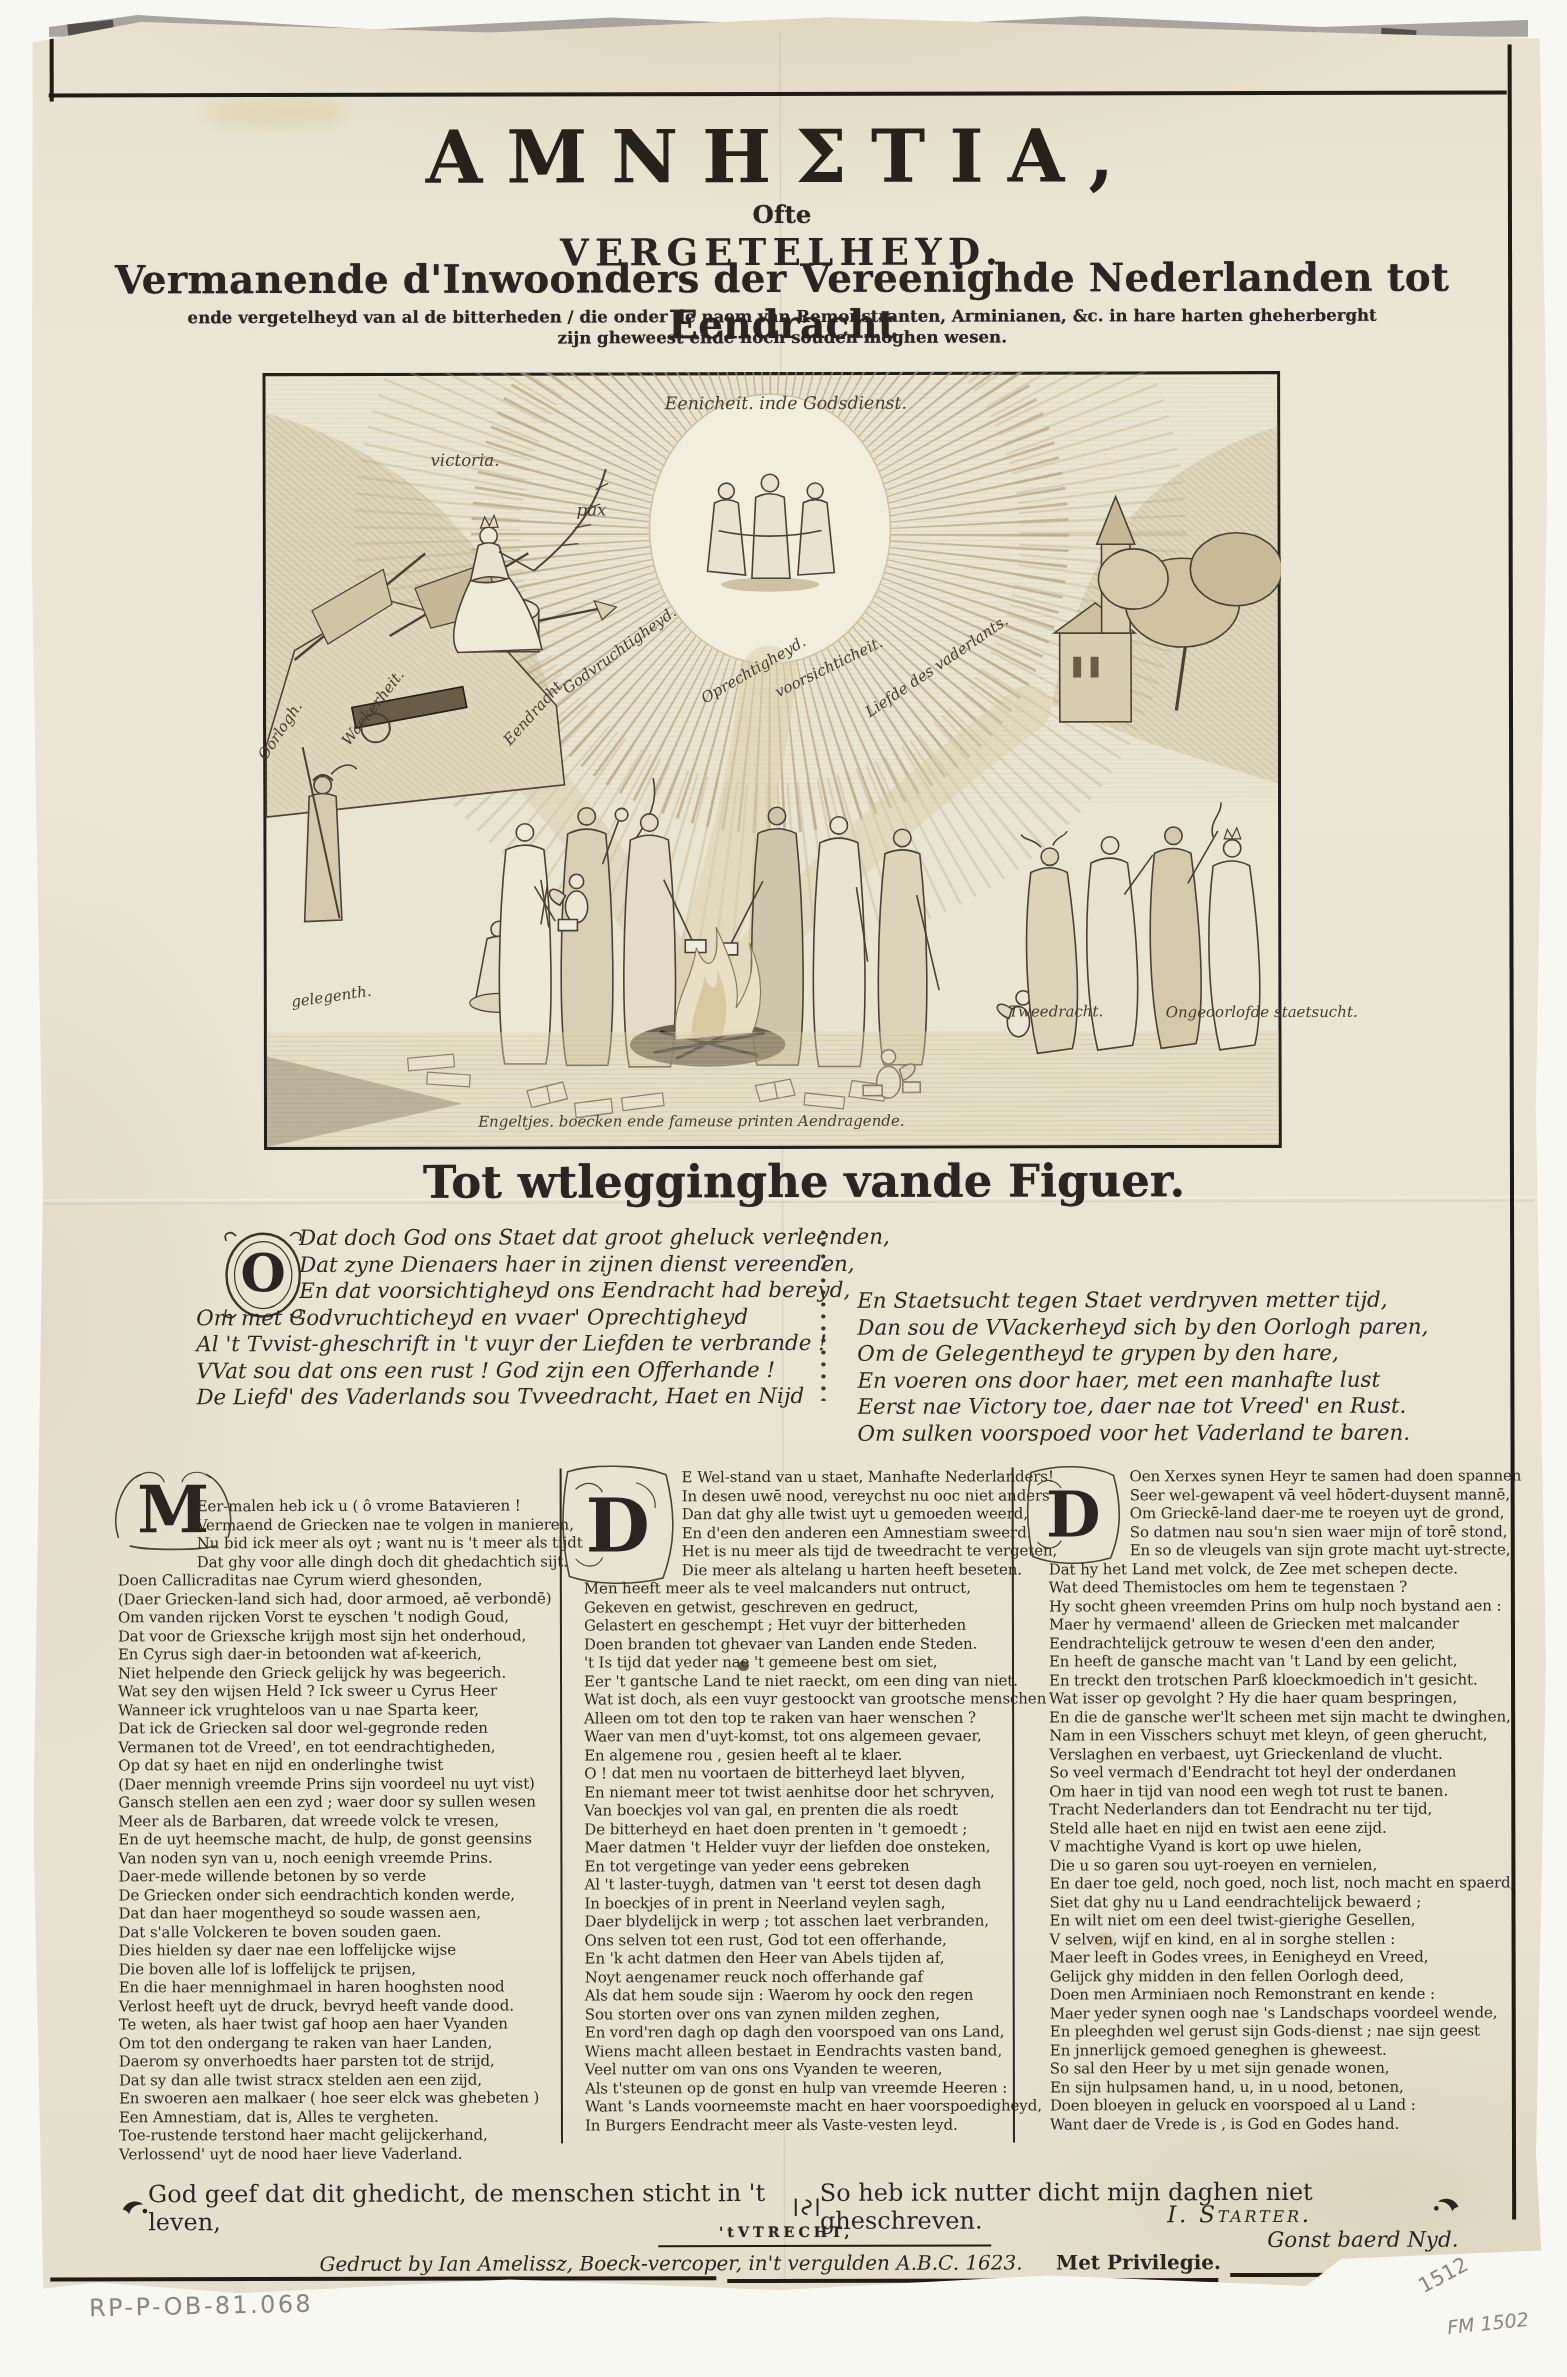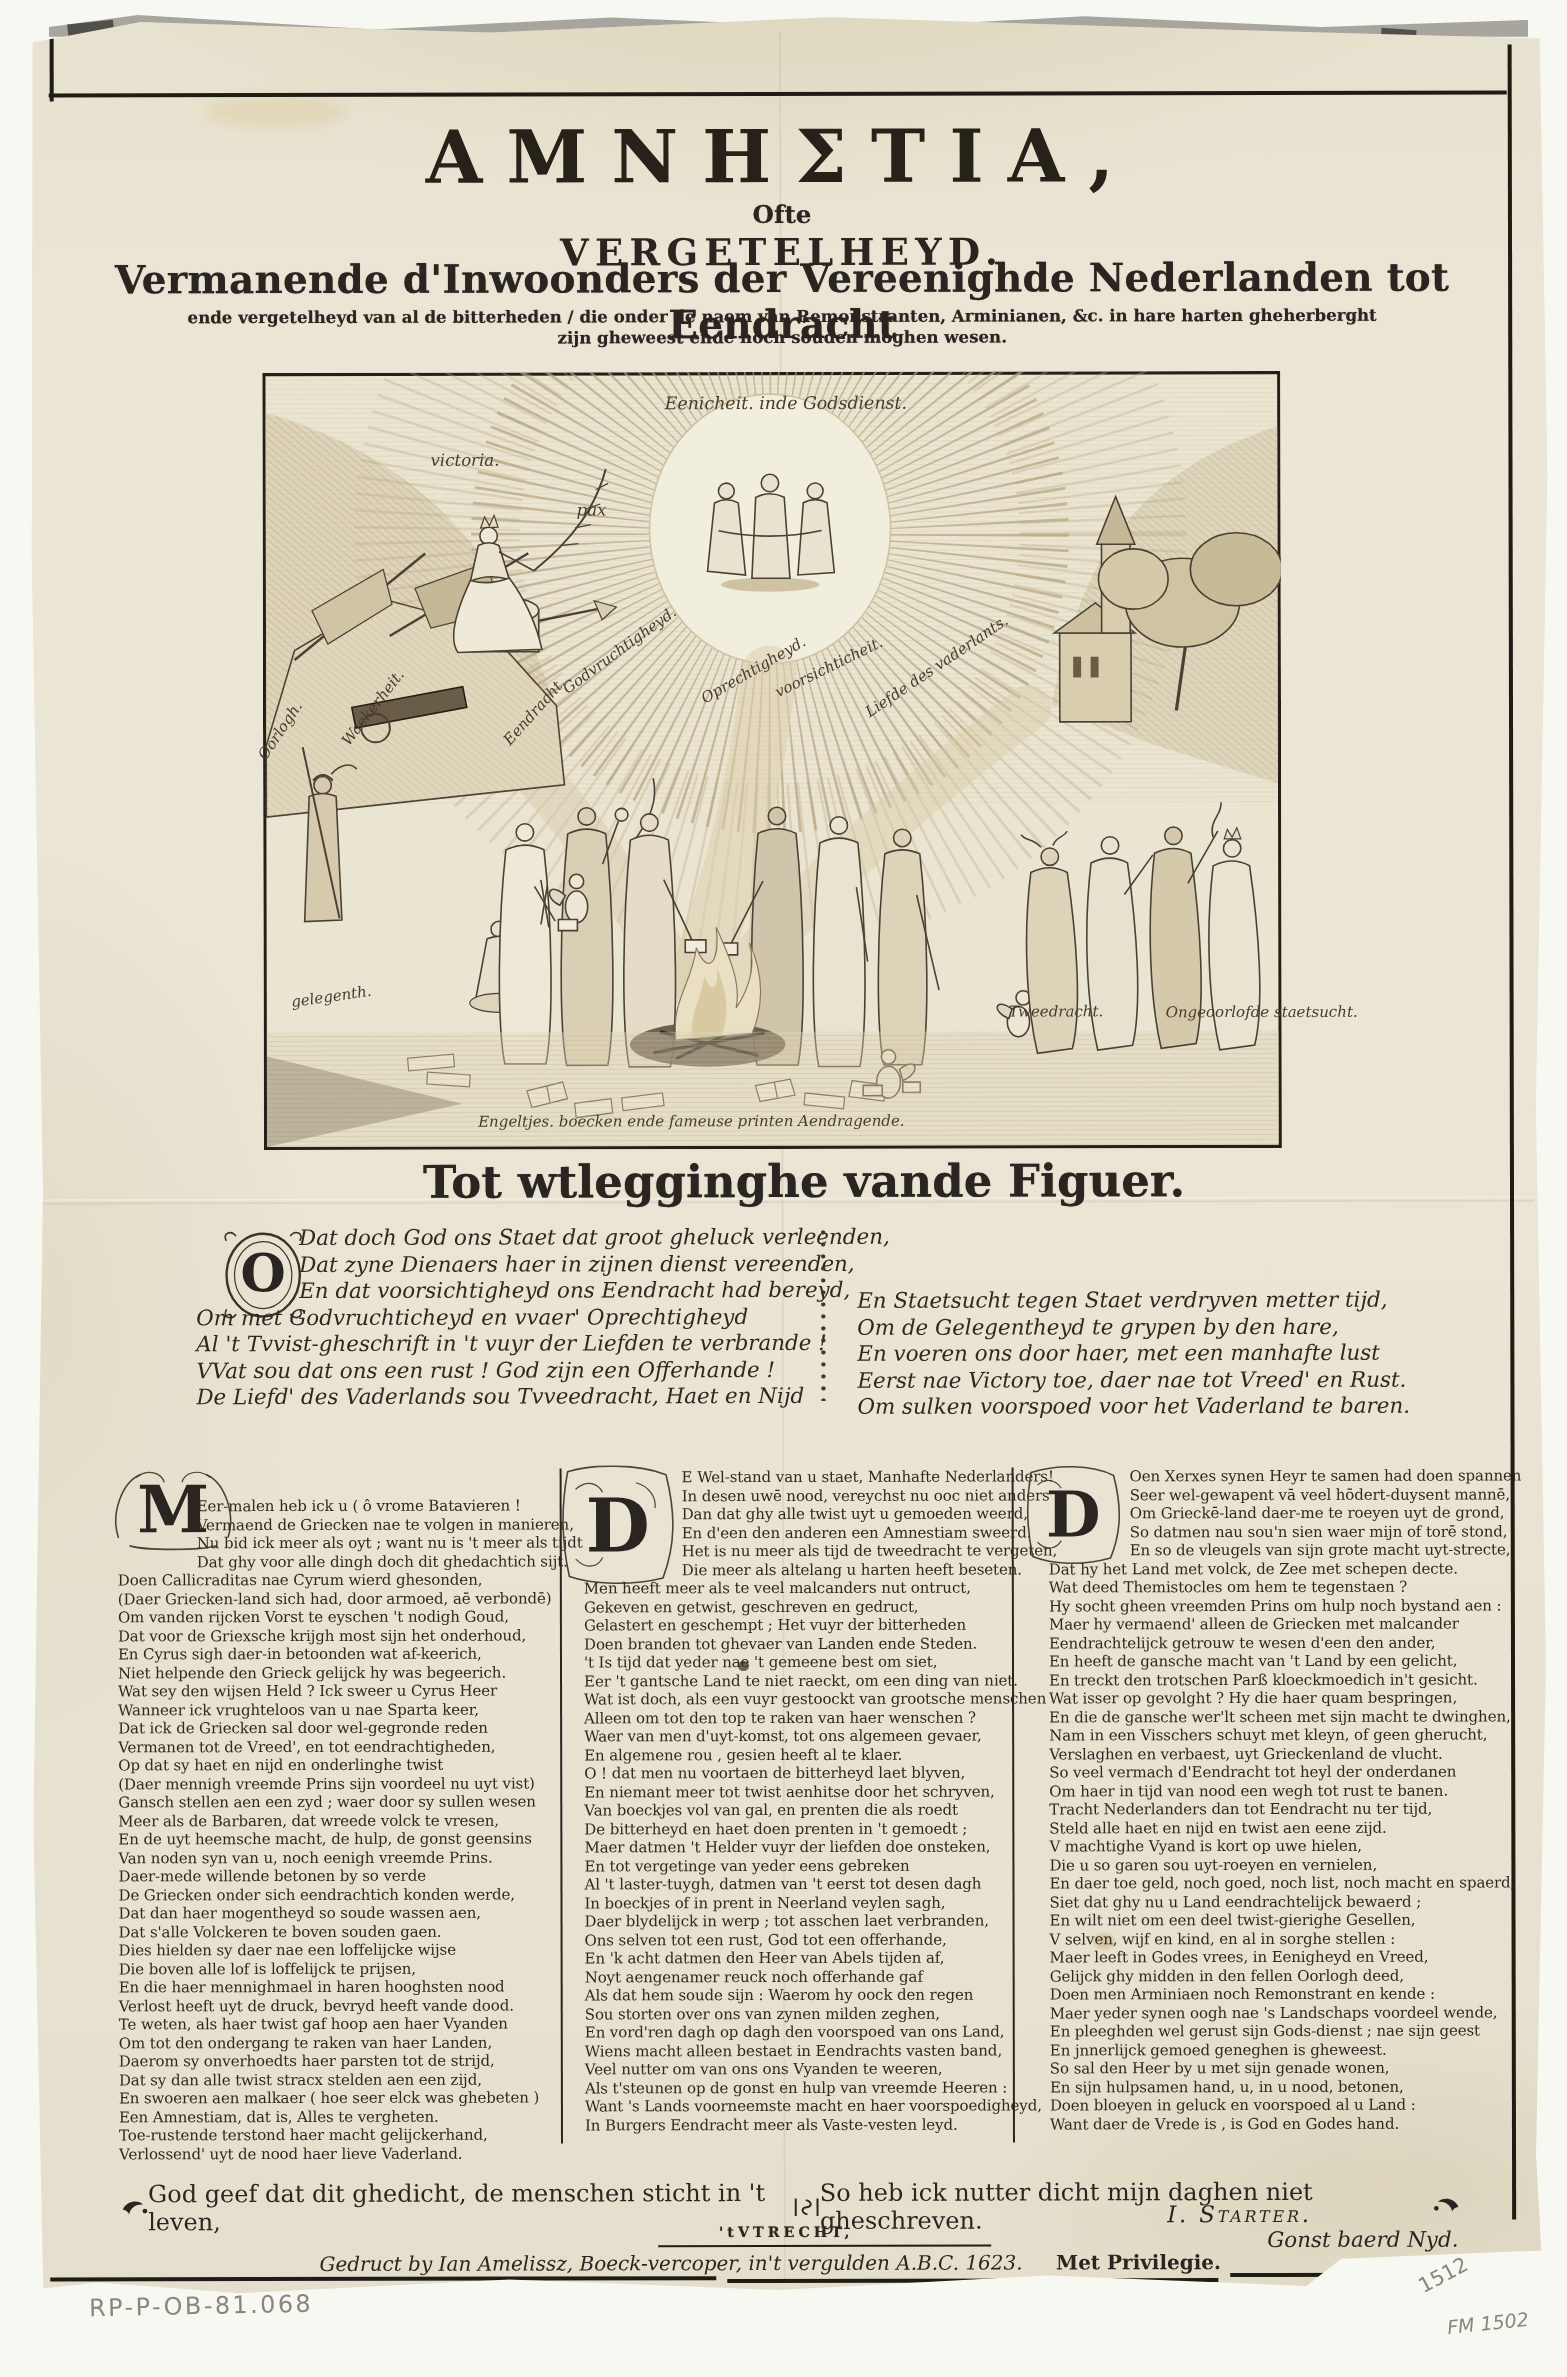--- a/index.html
+++ b/index.html
@@ -302,20 +302,21 @@
         <div class="vline ind">Dat zyne Dienaers haer in zijnen dienst vereenden,</div>
         <div class="vline ind">En dat voorsichtigheyd ons Eendracht had bereyd,</div>
         <div class="vline">Om met Godvruchticheyd en vvaer' Oprechtigheyd</div>
         <div class="vline">Al 't Tvvist-gheschrift in 't vuyr der Liefden te verbrande !</div>
         <div class="vline">VVat sou dat ons een rust !  God zijn een Offerhande !</div>
         <div class="vline">De Liefd' des Vaderlands sou Tvveedracht, Haet en Nijd</div>
       </div>
     <div class="orn-divider"></div>
     <div class="vcol upper" style="left:857px;top:1288px;width:626px;">
         <div class="vline">En Staetsucht tegen Staet verdryven metter tijd,</div>
+        <div class="vline">Dan sou de VVackerheyd sich by den Oorlogh paren,</div>
         <div class="vline">Om de Gelegentheyd te grypen by den hare,</div>
         <div class="vline">En voeren ons door haer, met een manhafte lust</div>
         <div class="vline">Eerst nae Victory toe, daer nae tot Vreed' en Rust.</div>
         <div class="vline">Om sulken voorspoed voor het Vaderland te baren.</div>
       </div>
 
     <div class="dropcap" style="left:113px;top:1465px;width:119px;height:86px;">
       <svg width="119" height="86" viewBox="0 0 150 108">
         <path d="M6,90 C-4,60 10,20 34,10 M144,90 C154,60 140,20 116,10 M20,100 C40,106 110,106 130,100" stroke="#4a4336" stroke-width="2" fill="none"></path>
         <path d="M28,14 C44,2 60,8 64,20 M122,14 C106,2 90,8 86,20" stroke="#4a4336" stroke-width="1.5" fill="none"></path>

